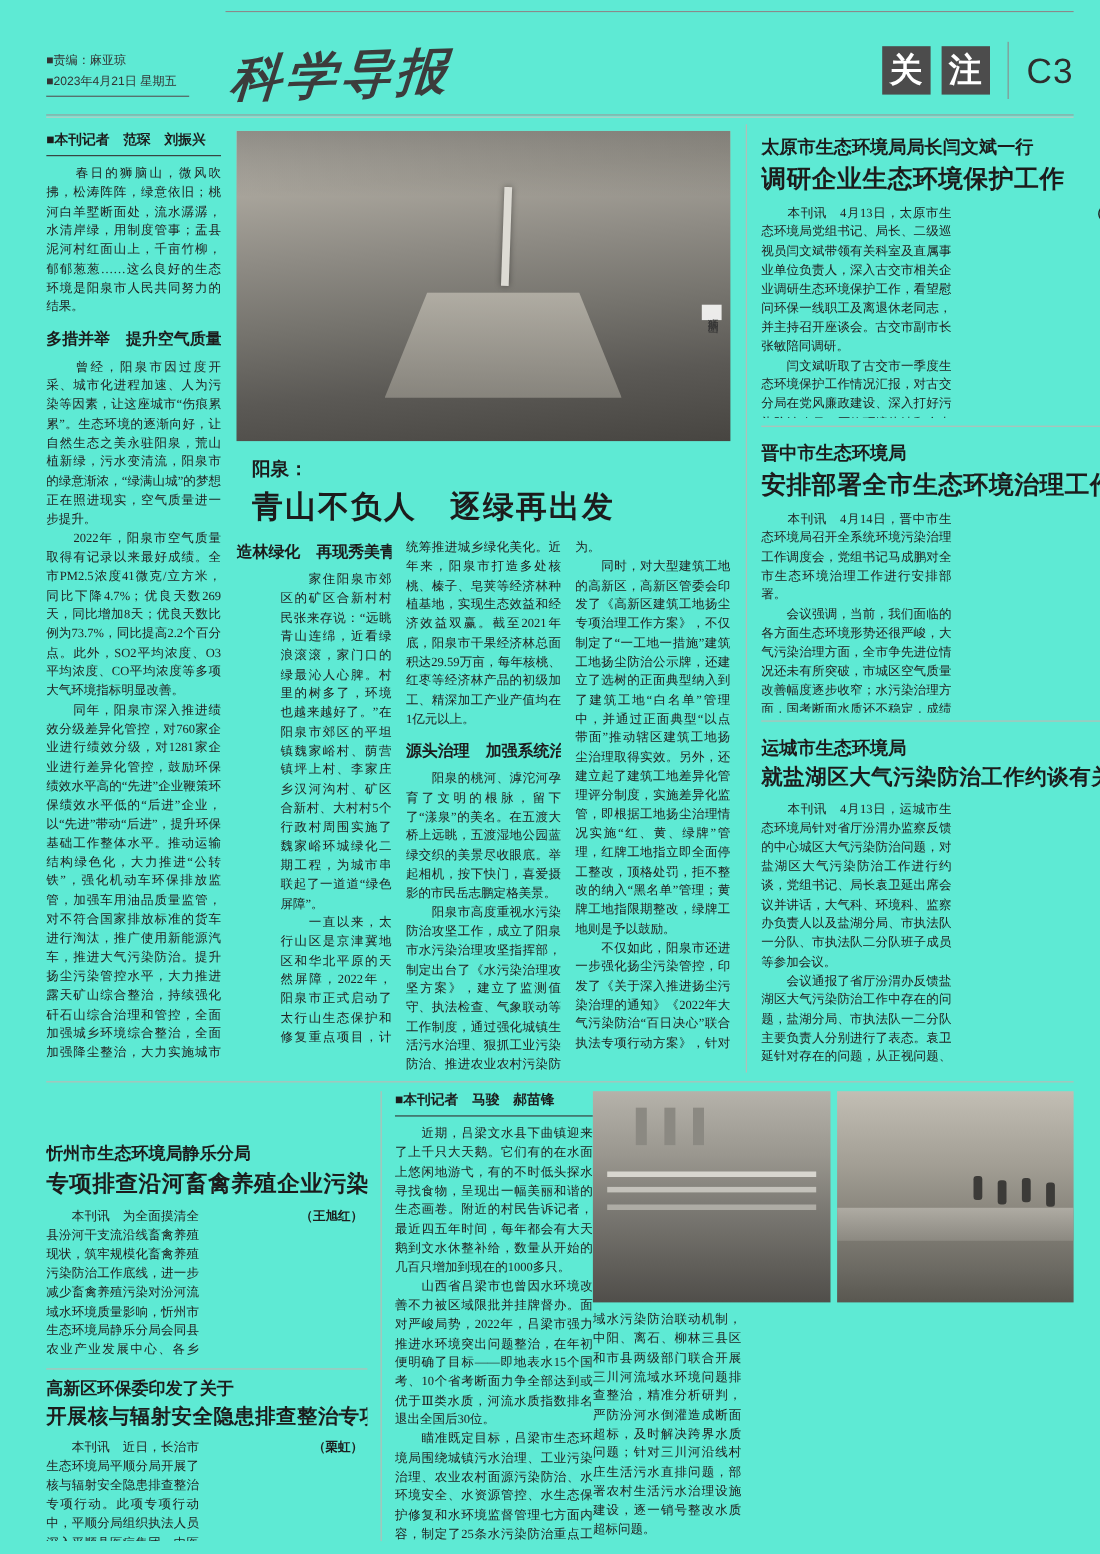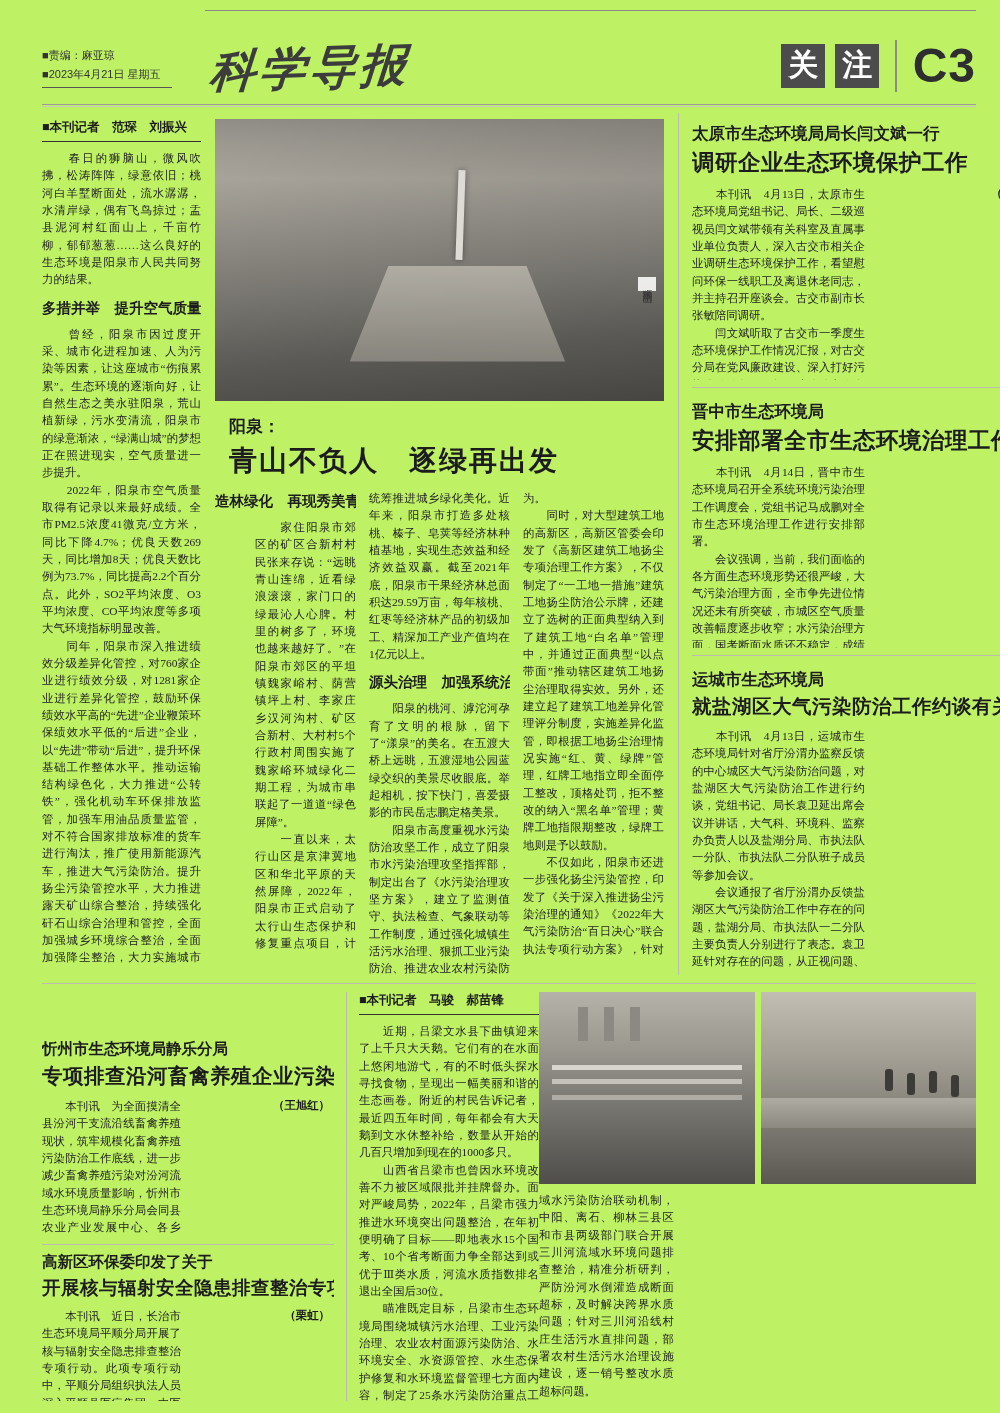--- a/index.html
+++ b/index.html
@@ -1,30 +1,30 @@
 <!DOCTYPE html>
 <html><head>
 <meta charset="utf-8">
 <style>
   * { box-sizing: border-box; margin: 0; padding: 0; }
   html,body { width:1000px; height:1413px; }
   body { background:#e8e6e1; font-family:"Liberation Serif","DejaVu Serif",serif; color:#1c1c1c; }
-  .page { position:relative; width:1000px; height:1413px; background:#bef264; overflow:hidden; padding:30px 24px 14px 42px; }
+  .page { position:relative; width:1000px; height:1413px; background:#5eead4; overflow:hidden; padding:30px 24px 14px 42px; }
 
   
   .topline { position:absolute; top:10px; left:205px; right:24px; border-top:1.5px solid #8a8a8a; }
   .header { display:flex; align-items:flex-start; height:74px; }
   .ed-block { width:150px; padding-top:16px; font-family:"Liberation Sans",sans-serif; }
   .ed-line { font-size:11px; color:#333; line-height:1.7; white-space:nowrap; }
   .ed-rule { border-bottom:1.5px solid #555; margin-top:4px; width:130px; }
   .masthead { font-size:46px; font-weight:bold; font-style:italic; transform:skewX(-6deg) rotate(-2deg); color:#3c3c3c; letter-spacing:4px; padding:8px 0 0 18px; white-space:nowrap; }
   .head-right { margin-left:auto; display:flex; align-items:center; gap:10px; padding-top:8px; }
   .sec-box { width:44px; height:44px; background:#4c4c4c; color:#fff; font-family:"Liberation Sans",sans-serif; font-weight:bold; font-size:30px; display:flex; align-items:center; justify-content:center; }
   .head-divider { width:1.5px; height:52px; background:#8a8a8a; margin:0 6px; }
-  .page-no { font-family:"Liberation Sans",sans-serif; font-size:48px; color:#2e2e2e; letter-spacing:1px;font-weight:bold; }
+  .page-no { font-family:"Liberation Sans",sans-serif; font-size:32px; color:#2e2e2e; letter-spacing:1px; }
   .under-head { border-top:1px solid #9a9a9a; border-bottom:1px solid #c9c7c2; height:3px; margin-bottom:6px; }
 
   
   .flow { white-space:pre-line; text-align:justify; font-size:11.4px; line-height:1.52; color:#222; overflow:hidden; }
   .byline { font-family:"Liberation Sans",sans-serif; font-weight:bold; font-size:12.5px; border-bottom:1.5px solid #333; padding-bottom:5px; margin-bottom:8px; white-space:nowrap; overflow:hidden; }
   .subhead { font-family:"Liberation Sans",sans-serif; font-weight:bold; font-size:14.5px; margin:10px 0 8px; white-space:nowrap; overflow:hidden; }
   .dept { font-family:"Liberation Sans",sans-serif; font-weight:bold; font-size:16.5px; margin-bottom:2px; white-space:nowrap; overflow:hidden; }
   .art-head { font-family:"Liberation Sans",sans-serif; font-weight:bold; font-size:22.5px; letter-spacing:0.5px; margin-bottom:8px; white-space:nowrap; overflow:hidden; }
   .author { text-align:right; font-size:11.4px; font-weight:bold; padding-right:4px; }
   .twocol { columns:2; column-gap:14px; height:100%; overflow:hidden; }
@@ -98,21 +98,21 @@
       <div class="page-no">C3</div>
     </div>
   </div>
   <div class="under-head"></div>
 
   <div class="main-row">
 
     <div class="story">
       <div class="story-c1">
         <div class="byline">■本刊记者　范琛　刘振兴</div>
-        <div class="flow">　　春日的狮脑山，微风吹拂，松涛阵阵，绿意依旧；桃河白羊墅断面处，流水潺潺，水清岸绿，偶有飞鸟掠过；盂县泥河村红面山上，千亩竹柳，郁郁葱葱……这么良好的生态环境是阳泉市人民共同努力的结果。</div>
+        <div class="flow">　　春日的狮脑山，微风吹拂，松涛阵阵，绿意依旧；桃河白羊墅断面处，流水潺潺，水清岸绿，用制度管事；盂县泥河村红面山上，千亩竹柳，郁郁葱葱……这么良好的生态环境是阳泉市人民共同努力的结果。</div>
         <div class="subhead">多措并举　提升空气质量</div>
         <div class="flow" style="height:640px;">　　曾经，阳泉市因过度开采、城市化进程加速、人为污染等因素，让这座城市“伤痕累累”。生态环境的逐渐向好，让自然生态之美永驻阳泉，荒山植新绿，污水变清流，阳泉市的绿意渐浓，“绿满山城”的梦想正在照进现实，空气质量进一步提升。
 　　2022年，阳泉市空气质量取得有记录以来最好成绩。全市PM2.5浓度41微克/立方米，同比下降4.7%；优良天数269天，同比增加8天；优良天数比例为73.7%，同比提高2.2个百分点。此外，SO2平均浓度、O3平均浓度、CO平均浓度等多项大气环境指标明显改善。
 　　同年，阳泉市深入推进绩效分级差异化管控，对760家企业进行绩效分级，对1281家企业进行差异化管控，鼓励环保绩效水平高的“先进”企业鞭策环保绩效水平低的“后进”企业，以“先进”带动“后进”，提升环保基础工作整体水平。推动运输结构绿色化，大力推进“公转铁”，强化机动车环保排放监管，加强车用油品质量监管，对不符合国家排放标准的货车进行淘汰，推广使用新能源汽车，推进大气污染防治。提升扬尘污染管控水平，大力推进露天矿山综合整治，持续强化矸石山综合治理和管控，全面加强城乡环境综合整治，全面加强降尘整治，大力实施城市绿化工程，让蓝天常在。
 　　2022年，阳泉市加快推进水泥行业全流程、系统化环境治理，提升精细化环境管理水平，印发了《阳泉市水泥行业超低排放改造实施方案》，目前，全市（年产200万吨的冀东水泥、年产100万吨的亚美水泥、年产77万吨的南娄水泥）三家水泥企业全部完成超低排放改造。
 　　针对辖区污染现状，平定县以工业污染排放为整治重点，特别是站点2公里范围内的工业企业加强管理，组织开展“净厂行动”，加大厂区地面及周边道路清扫保洁、洒水降尘力度，加强厂区环境管理、对裸露地面采取绿化、硬化或覆盖等措施，切实有效管控无组织排放。
 　　同时，为了切实解决大型燃油重载车辆的负面影响，在城市公交车、出租车全部更新为纯电动车的基础上，推动绿电重载交通示范区建设，高新区环保委印发了关于《阳泉高新技术产业开发区绿电重载交通示范区建设方案》，对规定区域内工地、企业的运输车辆、非道路移动机械逐步实现新能源化。
 　　如今，蓝天白云出现在阳泉人民的微信朋友圈已是常事。良好的生态环境是最公平的公共产品，更是最普惠的民生福祉。推窗见绿、出门见园，这种“诗与远方”的生活，在阳泉也变得越来越“触手可及”了。</div>
       </div>
       <div class="story-right">

